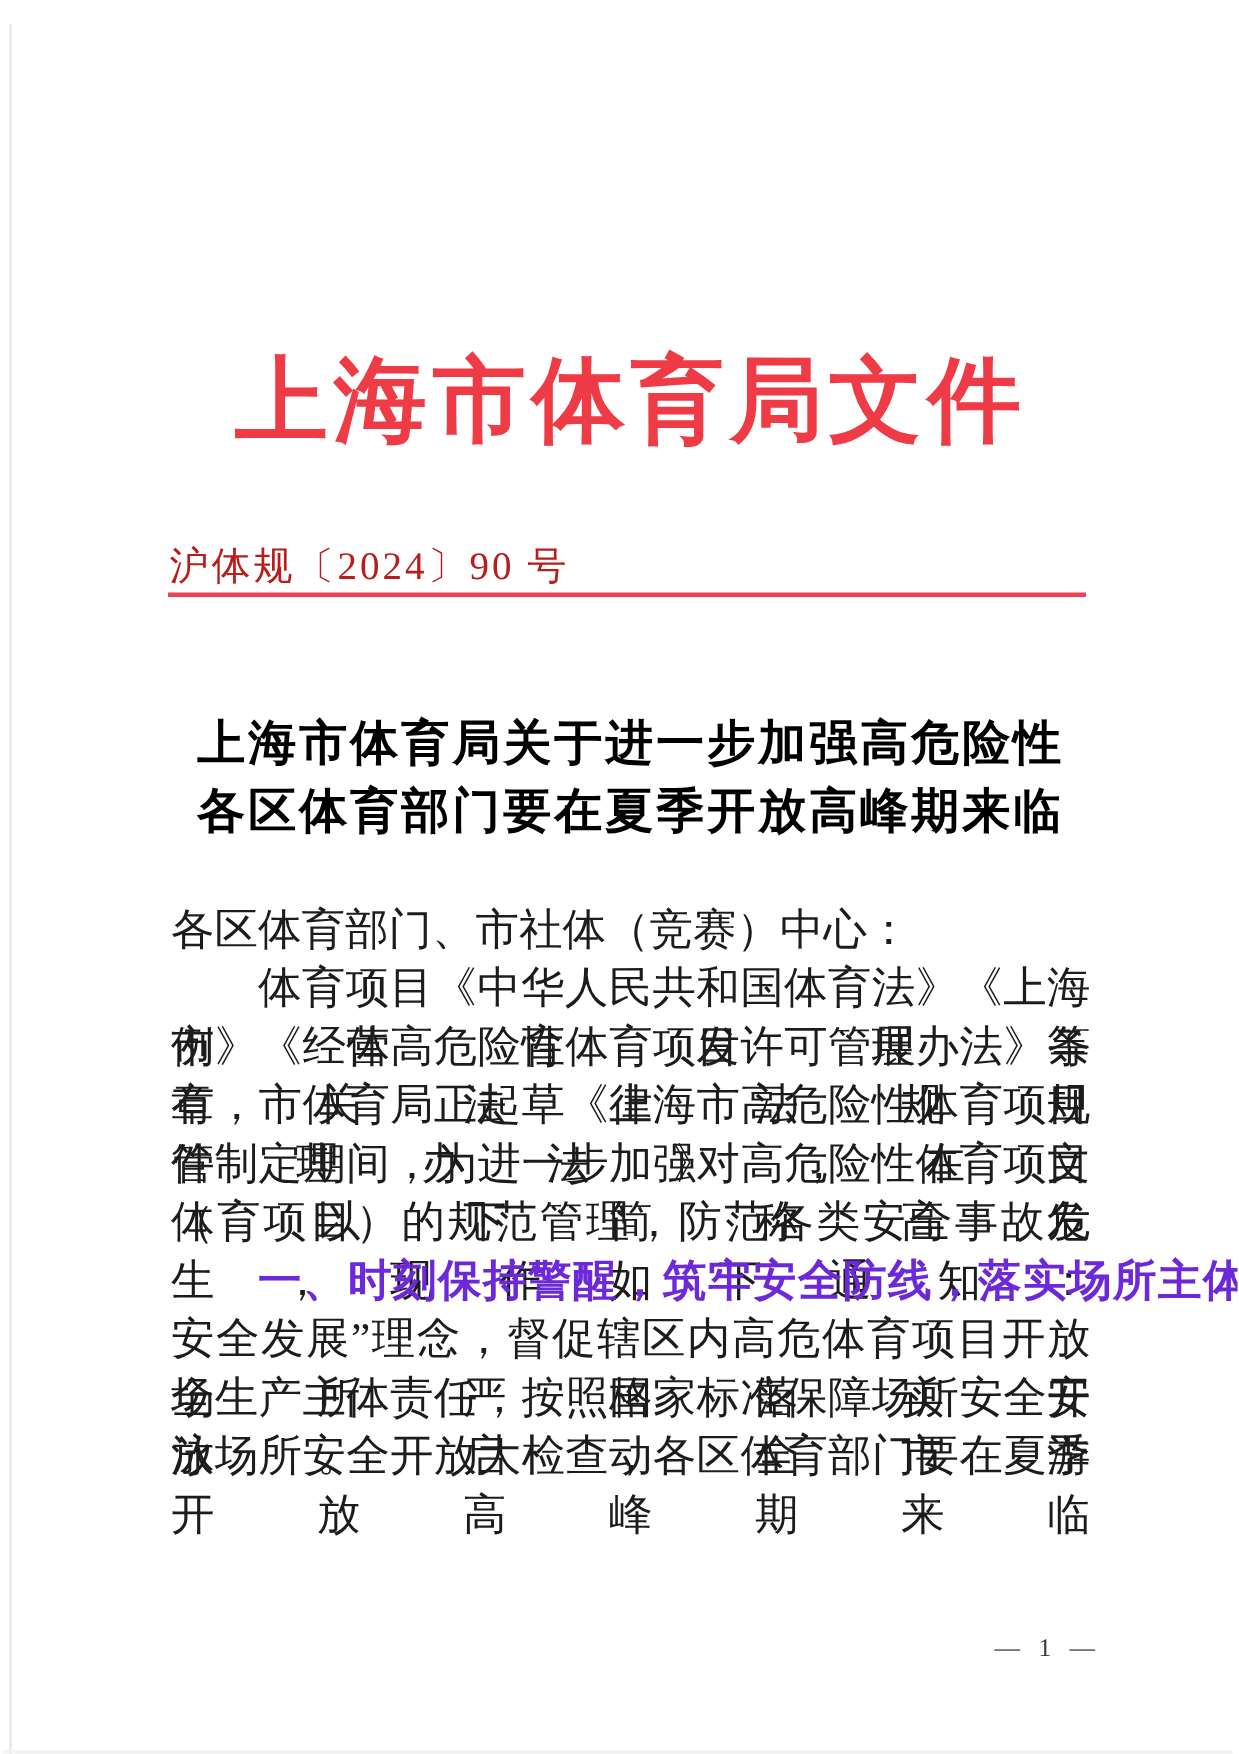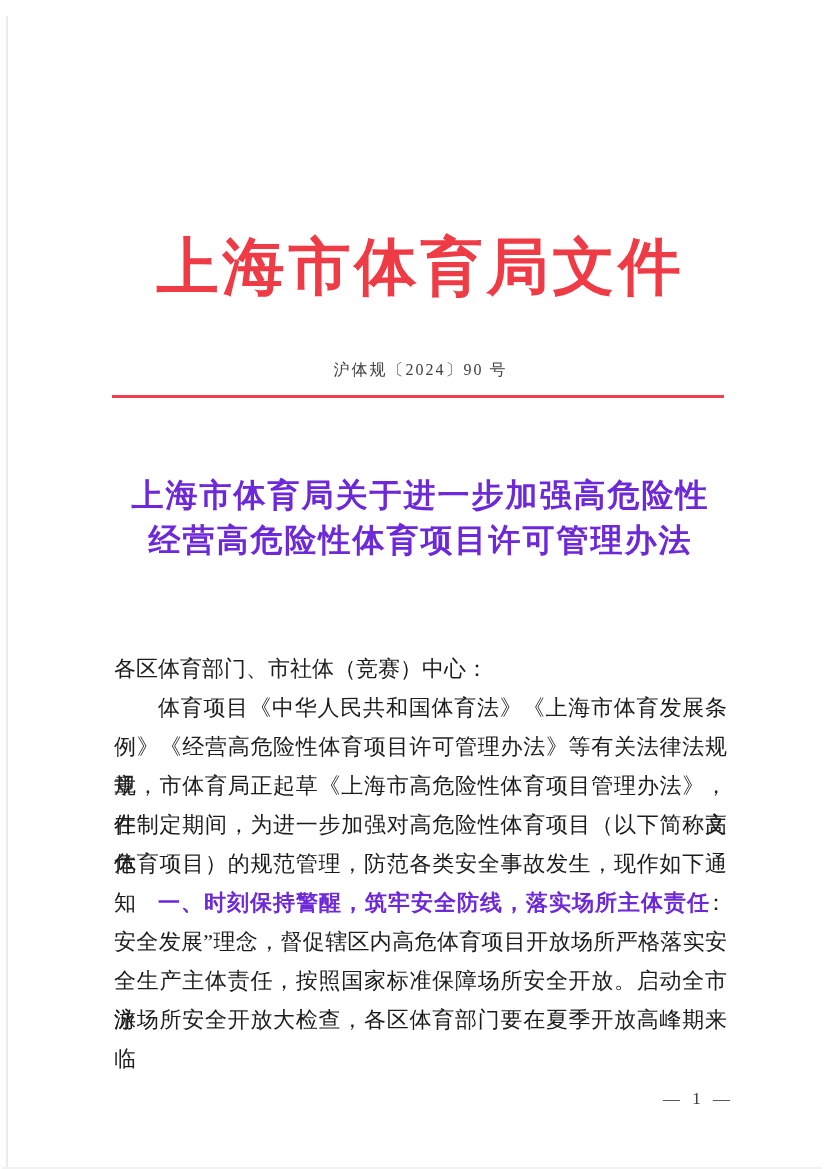--- a/index.html
+++ b/index.html
@@ -32,53 +32,51 @@
     font-size: 62px;
     font-weight: bold;
     letter-spacing: 4px;
     color: #ee3b45;
     white-space: nowrap;
   }
   .doc-number {
     position: absolute;
     left: 110px; width: 617px;
     top: 357px;
-    text-align: center;
-    font-size: 16px;
+    font-size: 26px;
     letter-spacing: 2px;
-    color: #404040;
+    color: #b91c1c;
   }
   .red-line {
     position: absolute;
     left: 110px;
     top: 393px;
     width: 612px;
     height: 3px;
     background: #ee4050;
   }
   .doc-title {
     position: absolute;
     left: 100px; width: 637px;
     top: 470px;
     text-align: center;
     font-size: 32px;
     font-weight: bold;
     letter-spacing: 2px;
     line-height: 43px;
-    color: #6d28d9;
+    color: #000000;
   }
   .body-text {
     position: absolute;
     left: 110px;
     width: 617px;
     top: 597px;
-    font-size: 22px;
+    font-size: 29px;
     line-height: 39px;
     color: #1c1c1c;
-    margin-top: 48px;
   }
   .line { height: 39px; white-space: nowrap; }
   .line.just {
     white-space: normal;
     text-align: justify;
     text-align-last: justify;
     text-justify: inter-character;
   }
   .line.indent { text-indent: 2em; }
   .line.heading {
@@ -105,21 +103,21 @@
   <div class="scan-edge-bottom"></div>
 
   <div class="letterhead">上海市体育局文件</div>
 
   <div class="doc-number">沪体规〔2024〕90 号</div>
 
   <div class="red-line"></div>
 
   <div class="doc-title">
     <div>上海市体育局关于进一步加强高危险性</div>
-    <div>经营高危险性体育项目许可管理办法</div>
+    <div>各区体育部门要在夏季开放高峰期来临</div>
   </div>
 
   <div class="body-text">
     <div class="line">各区体育部门、市社体（竞赛）中心：</div>
     <div class="line just indent">体育项目《中华人民共和国体育法》《上海市体育发展条</div>
     <div class="line just">例》《经营高危险性体育项目许可管理办法》等有关法律法规规</div>
     <div class="line just">章，市体育局正起草《上海市高危险性体育项目管理办法》，在文</div>
     <div class="line just">件制定期间，为进一步加强对高危险性体育项目（以下简称高危</div>
     <div class="line just">体育项目）的规范管理，防范各类安全事故发生，现作如下通知：</div>
     <div class="line heading indent">一、时刻保持警醒，筑牢安全防线，落实场所主体责任</div>

